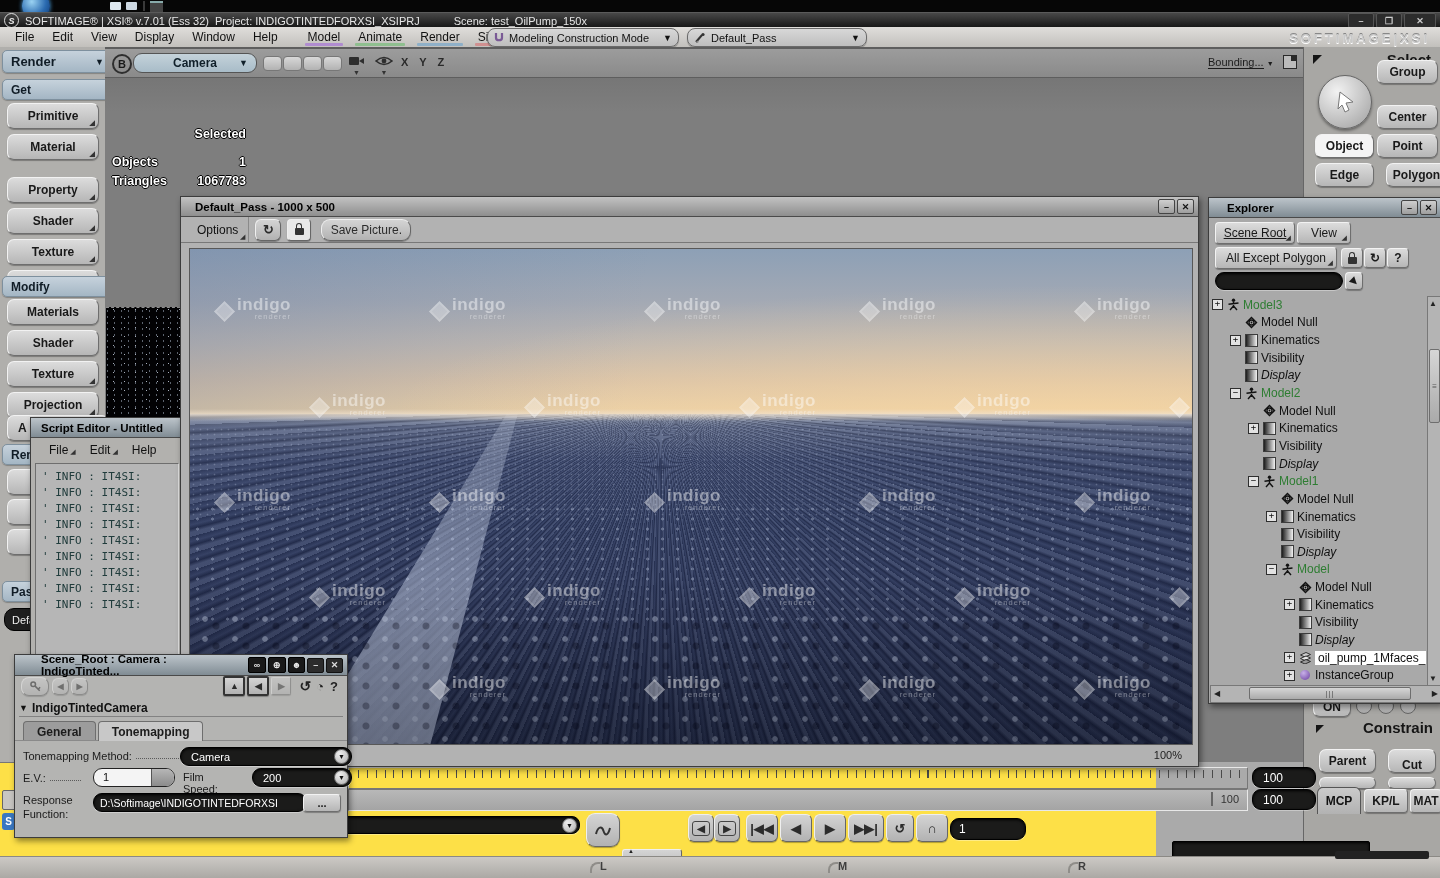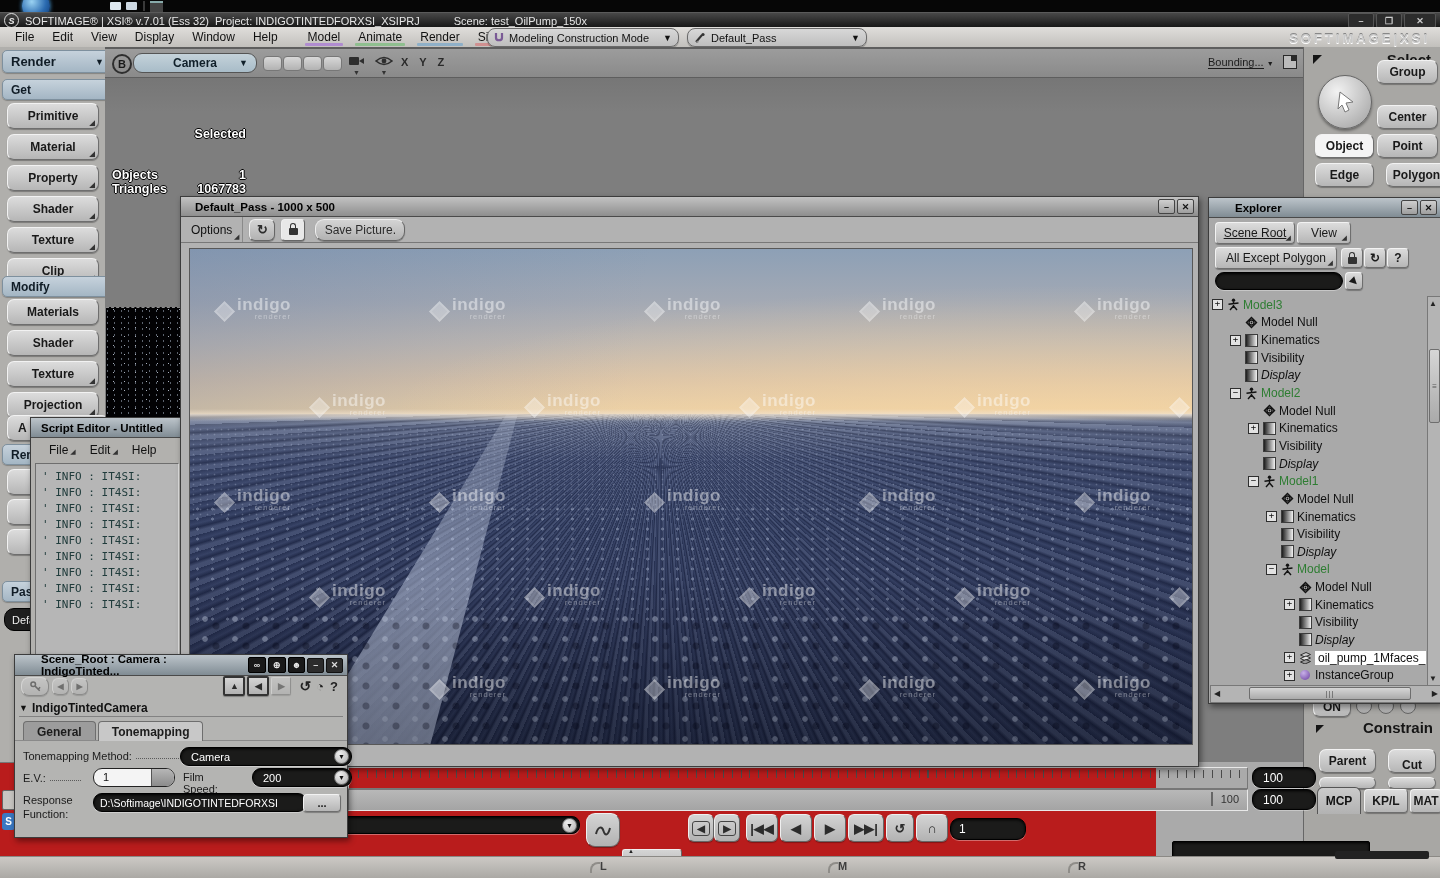--- a/index.html
+++ b/index.html
@@ -33,21 +33,21 @@
   .menubar{left:0;top:27px;width:1440px;height:20px;background:linear-gradient(180deg,#e0dedb,#c2c0bc);border-bottom:1px solid #8a8a8a;}
   .menu-item{position:relative;height:20px;display:flex;align-items:center;padding:0 9px;font-size:12px;color:#111;}
   .menu-underline{position:absolute;left:6px;right:6px;bottom:1px;height:3px;border-radius:1px;}
   .dd{position:absolute;height:17px;background:linear-gradient(180deg,#d8d8d8,#bebebe);border:1px solid #6a6a6a;border-radius:8px;
       display:flex;align-items:center;font-size:11px;color:#111;padding:0 6px;gap:5px;box-shadow:0 1px 1px rgba(0,0,0,.3);}
   .brand{color:#c9c9c9;font-size:13px;font-weight:bold;letter-spacing:3px;text-shadow:0 1px 0 #fff,0 -1px 0 #888;}
   
   .vp-bar{left:105px;top:47px;width:1198px;height:28px;background:linear-gradient(180deg,#9c9c9c,#8a8a8a);border-bottom:1px solid #5e5e5e;border-top:2px solid #5e5e5e;}
   .stats{color:#fff;font-size:12.5px;font-weight:bold;text-shadow:1px 0 0 #000,-1px 0 0 #000,0 1px 0 #000,0 -1px 0 #000;}
   
-  .rw-tool{height:25px;background:#b2b2b2;border-bottom:1px solid #787878;display:flex;align-items:center;padding-left:0;}
+  .rw-tool{height:25px;background:#b2b2b2;border-bottom:1px solid #787878;display:flex;align-items:center;padding-left:6px;}
   .sky-ground{position:absolute;left:8px;top:51px;width:1002px;height:495px;border:1px solid #585858;overflow:hidden;background:#888;}
   .sky{position:absolute;left:0;top:0;width:100%;height:165px;
        background:linear-gradient(180deg,#8da0b6 0%,#a3a9b4 32%,#bfb8b2 58%,#d9c3a9 80%,#e9cfa7 97%);}
   .sky::after{content:"";position:absolute;inset:0;background:radial-gradient(ellipse at 88% 100%,rgba(250,215,160,.55),transparent 55%),linear-gradient(100deg,rgba(105,125,160,.30),transparent 45%);}
   .ground{position:absolute;left:0;top:165px;width:100%;height:330px;
       background:repeating-conic-gradient(from 95deg at 47% -2%,rgba(180,190,215,.16) 0deg 0.5deg,rgba(8,12,32,.30) 0.9deg,rgba(130,140,170,.10) 1.35deg,rgba(18,24,48,.24) 1.9deg),
                  linear-gradient(180deg,#98a0b0 0%,#5d6886 4%,#3c486c 14%,#303c60 32%,#2a3456 60%,#242d4b 100%);}
   .horizon{position:absolute;left:0;top:160px;width:100%;height:12px;background:linear-gradient(180deg,rgba(235,220,200,.0),rgba(240,225,205,.75) 45%,rgba(120,130,160,.0));}
   .dots{position:absolute;left:0;width:100%;}
   .d1{top:178px;height:90px;background-image:radial-gradient(circle,rgba(205,215,235,.6) .7px,transparent 1.1px);background-size:7px 5px;opacity:.45;}
@@ -180,21 +180,21 @@
       <span style="margin-left:auto;margin-right:6px;font-size:9px;">▼</span>
     </div>
     <div class="hdr" style="left:2px;top:32px;width:99px;height:19px;">
       <span>Get</span>
     </div>
     <div id="get-btns" style="position:absolute;left:7px;top:56px;">
         <div class="btn" style="position: relative; width: 90px; height: 24px; margin-bottom: 5px;">
           <span>Primitive</span>
           <span class="tri">◢</span>
         </div>
-        <div class="btn" style="position: relative; width: 90px; height: 24px; margin-bottom: 5px;">
+        <div class="btn" style="position: relative; width: 90px; height: 24px; margin-bottom: 17px;">
           <span>Material</span>
           <span class="tri">◢</span>
         </div>
         <div class="btn" style="position: relative; width: 90px; height: 24px; margin-bottom: 5px;">
           <span>Property</span>
           <span class="tri">◢</span>
         </div>
         <div class="btn" style="position: relative; width: 90px; height: 24px; margin-bottom: 5px;">
           <span>Shader</span>
           <span class="tri">◢</span>
@@ -277,21 +277,21 @@
       <span style="border-bottom:1px solid #1c1c1c;">Bounding...</span>
       <span style="font-size:7px;">▼</span>
     </span>
     <div class="abs" style="left:1178px;top:6px;width:12px;height:12px;border:1.5px solid #2a2a2a;background:#bbb;">
       <div style="position:absolute;right:-1px;top:-1px;width:6px;height:6px;background:#2a2a2a;"></div>
     </div>
   </div>
 
   <div class="abs" style="left:112px;top:127px;width:134px;">
     <div class="stats" style="text-align:right;height:19px;"><span>Selected</span></div>
-    <div class="stats" style="display:flex;justify-content:space-between;height:19px;margin-top:17px;align-items:flex-end;">
+    <div class="stats" style="display:flex;justify-content:space-between;height:19px;margin-top:9px;">
       <span>Objects</span>
       <span>1</span>
     </div>
     <div class="stats" style="display:flex;justify-content:space-between;height:19px;">
       <span>Triangles</span>
       <span>1067783</span>
     </div>
   </div>
 
   <div class="abs" style="left:106px;top:307px;width:74px;height:116px;background:#020204;border-top:1px dashed rgba(255,255,255,.55);
@@ -344,21 +344,21 @@
       <span>MCP</span>
     </div>
     <div class="btn flat" style="left:60px;top:742px;width:42px;height:22px;">
         <span>KP/L</span>
       </div>
     <div class="btn flat" style="left:106px;top:742px;width:30px;height:22px;">
         <span>MAT</span>
       </div>
   </div>
 
-  <div class="abs" style="left:0;top:762px;width:1156px;height:94px;background:#b91c1c;border-top:1px solid #777;">
+  <div class="abs" style="left:0;top:762px;width:1156px;height:94px;background:#fde047;border-top:1px solid #777;">
     <div class="abs ruler" style="left:348px;top:4px;width:898px;height:20px;"></div>
     <div class="dpill" style="left:1252px;top:4px;width:52px;height:19px;padding-left:10px;font-size:12px;">
       <span>100</span>
     </div>
     <div class="abs" style="left:348px;top:26px;width:898px;height:20px;background:linear-gradient(180deg,#b8b8b8,#a4a4a4);border:1px solid;border-color:#777 #e8e8e8 #e8e8e8 #777;">
       <div style="position:absolute;right:34px;top:2px;width:2px;height:14px;background:#666;"></div>
       <span style="position:absolute;right:8px;top:3px;font-size:11px;color:#333;">100</span>
     </div>
     <div class="dpill" style="left:1252px;top:26px;width:52px;height:19px;padding-left:10px;font-size:12px;">
       <span>100</span>
@@ -566,25 +566,28 @@
           <div class="wm" style="left: 672px; top: 428px;">
             <span class="d"></span>
             <span class="t"><span>indigo</span><span class="s">renderer</span></span>
           </div>
           <div class="wm" style="left: 887px; top: 428px;">
             <span class="d"></span>
             <span class="t"><span>indigo</span><span class="s">renderer</span></span>
           </div>
         </div>
     </div>
+    <div class="abs" style="left:0;top:548px;width:100%;height:20px;display:flex;align-items:center;justify-content:flex-end;padding-right:16px;box-sizing:border-box;">
+      <span style="font-size:11px;color:#222;">100%</span>
+    </div>
   </div>
 
   <div class="win" style="left:1208px;top:197px;width:232px;height:505px;z-index:8;background:#a9a9a9;">
     <div class="ttl">
-      <span style="margin-left:22px;">Explorer</span>
+      <span style="margin-left:14px;">Explorer</span>
       <span style="flex:1"></span>
       <span class="mini">–</span>
       <span class="mini">✕</span>
     </div>
     <div class="btn flat" style="left:6px;top:24px;width:78px;height:20px;font-weight:normal;">
       <span style="text-decoration:underline;text-decoration-thickness:1px;">Scene Root</span>
         <span class="tri">◢</span>
     </div>
     <div class="btn flat" style="left:88px;top:24px;width:52px;height:20px;font-weight:normal;">
       <span>View</span>

